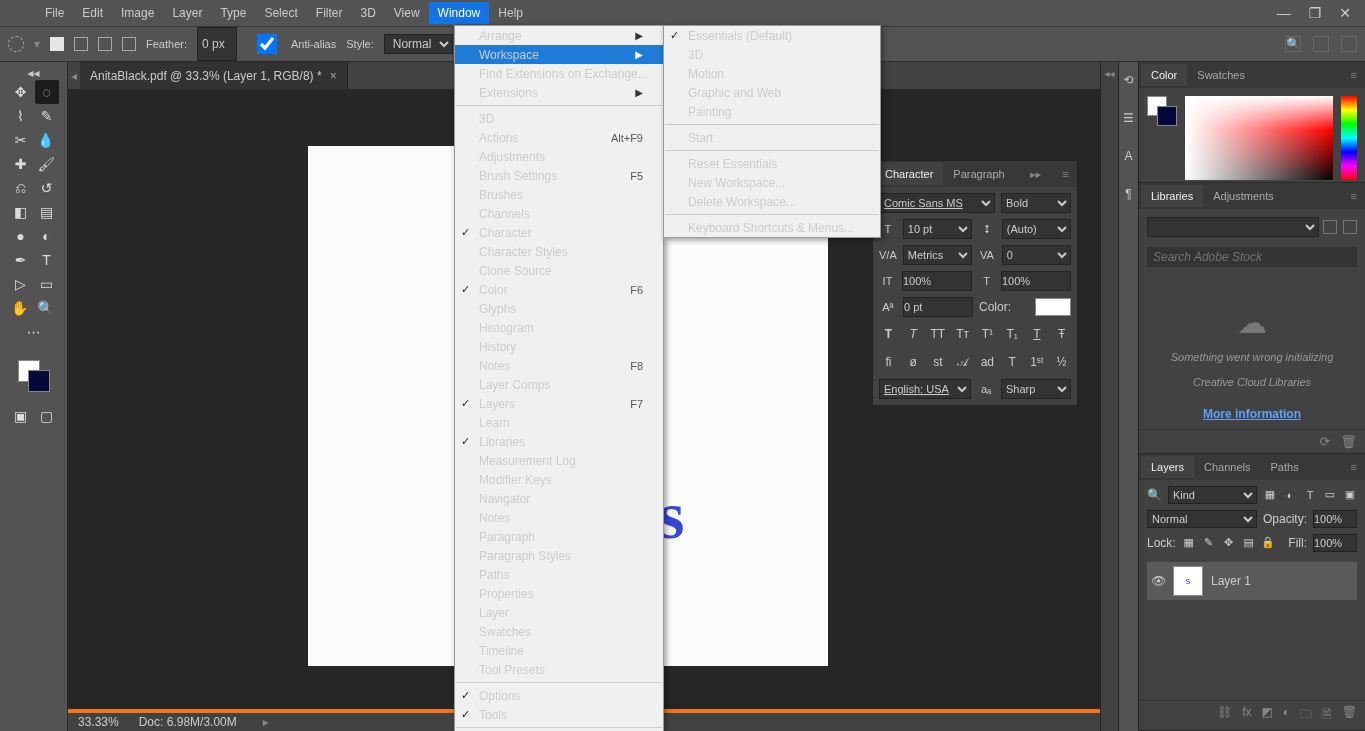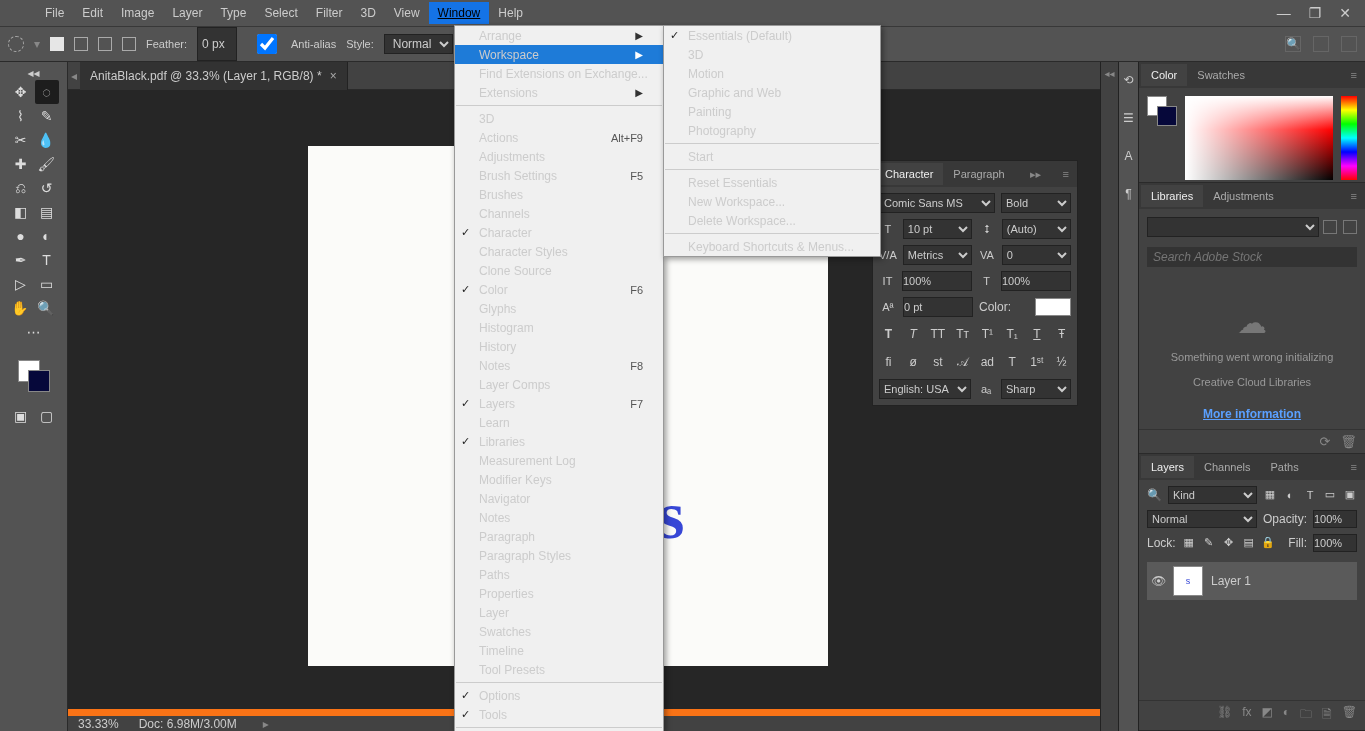--- a/index.html
+++ b/index.html
@@ -1,21 +1,21 @@
 <!DOCTYPE html>
 <html><head>
 <meta charset="utf-8">
 <style>
 * { margin:0; padding:0; box-sizing:border-box; font-family:"Segoe UI",Tahoma,sans-serif; font-size:12px; color:#ccc; }
 body { background:#323232; overflow:hidden; width:1365px; height:731px; position:relative; }
 .titlebar { height:26px; background:#535353; display:flex; align-items:center; padding-left:8px; }
 .titlebar .logo { width:18px; height:18px; background:#535353; margin-right:10px; }
 .menubar { display:flex; gap:0; }
 .menubar span { padding:4px 9px; cursor:pointer; }
-.menubar span.active { background:#1473e6; color:#000000;text-decoration:underline; }
+.menubar span.active { background:#1473e6; color:#fef9c3; }
 .win-ctrl { margin-left:auto; display:flex; gap:18px; padding-right:14px; }
 .win-ctrl span { cursor:pointer; font-size:14px; }
 .optbar { height:36px; background:#535353; border-top:1px solid #383838; border-bottom:1px solid #2a2a2a; display:flex; align-items:center; padding:0 8px; gap:10px; }
 .optbar .ico { width:16px; height:16px; border:1px dashed #aaa; border-radius:50%; }
 .optbar .sq { width:14px; height:14px; background:#e6e6e6; }
 .optbar .sq2 { width:14px; height:14px; border:1px solid #aaa; }
 .optbar input { background:#333; border:1px solid #222; color:#ccc; width:40px; height:20px; padding:16px 4px; }
 .optbar select { background:#333; border:1px solid #222; color:#ccc; height:20px; padding:0 4px; }
 .optbar label { font-size:11px; }
 .optbar .chk { display:flex; align-items:center; gap:4px; }
@@ -30,21 +30,21 @@
 .swatches-tb .bg { position:absolute; bottom:0; right:0; width:22px; height:22px; background:#06083a; border:1px solid #888; }
 .tbot { margin-top:12px; display:flex; gap:2px;}
 .doc-area { flex:1 0 1026px; background:#262626; position:relative; }
 .tabbar { height:28px; background:#424242; border-bottom:1px solid #2a2a2a; display:flex; align-items:center; }
 .tabbar .handle { width:12px; color:#888; text-align:center; }
 .doc-tab { background:#323232; height:28px; display:flex; align-items:center; padding:0 10px; gap:8px; border-right:1px solid #222;}
 .doc-tab .close { color:#aaa; cursor:pointer; }
 .canvas-wrap { position:absolute; top:28px; left:0; right:0; bottom:22px; background:#262626; overflow:hidden; }
 .canvas { position:absolute; left:240px; top:56px; width:520px; height:520px; background:#fbfbf9; }
 .canvas .glyph { position:absolute; left:350px; top:330px; font-size:68px; font-weight:700; color:#3747d6; font-family:"Comic Sans MS",cursive; }
-.statusbar { position:absolute; bottom:0; left:0; right:0; height:22px; background:#424242; display:flex; align-items:center; padding:0 10px; gap:20px; font-size:11px; color:#bbb; border-top:7px solid #f97316;}
+.statusbar { position:absolute; bottom:0; left:0; right:0; height:22px; background:#424242; display:flex; align-items:center; padding:0 10px; gap:20px; font-size:11px; color:#bbb; border-top:4px solid #f97316;}
 .statusbar .arrow { margin-left:6px; color:#888;}
 
 .rdock { width:18px; background:#424242; border-left:1px solid #222; display:flex; flex-direction:column; align-items:center; gap:20px; padding-top:6px;}
 .rdock span { font-size:10px; color:#888;}
 .rcol { width:20px; background:#535353; border-left:1px solid #222; display:flex; flex-direction:column; align-items:center; gap:22px; padding-top:10px;}
 .rcol .ic { width:16px; height:16px; display:flex; align-items:center; justify-content:center; color:#ccc; font-size:12px;}
 .panels { width:227px; background:#424242; border-left:1px solid #222; display:flex; flex-direction:column; }
 .panel { border-bottom:1px solid #2a2a2a; }
 .panel-tabs { height:26px; background:#383838; display:flex; align-items:center; padding:0 2px; }
 .panel-tabs span { padding:5px 10px; font-size:11px; color:#aaa; cursor:pointer; }
@@ -54,21 +54,21 @@
 .color-sw { position:relative; width:30px; height:30px; }
 .color-sw .fg { position:absolute; top:0; left:0; width:20px; height:20px; background:#fff; border:1px solid #888;}
 .color-sw .bg { position:absolute; bottom:0; right:0; width:20px; height:20px; background:#06083a; border:1px solid #888;}
 .grad { flex:1; height:84px; background:linear-gradient(to bottom,#fff 0%,#f00 40%,#000 100%); position:relative;}
 .grad::after { content:""; position:absolute; inset:0; background:linear-gradient(to right,#fff,transparent);}
 .hue { width:16px; height:84px; background:linear-gradient(to bottom,#f00,#ff0,#0f0,#0ff,#00f,#f0f,#f00);}
 .lib-body { padding:8px; display:flex; flex-direction:column; gap:10px; align-items:center; }
 .lib-body select { width:100%; background:#333; border:1px solid #222; color:#ccc; height:20px;}
 .lib-body .srch { width:100%; background:#333; border:none; color:#888; height:20px; padding:0 6px; font-style:italic;}
 .lib-body .cloud { margin-top:28px; color:#777; font-size:30px;}
-.lib-body .msg { text-align:right; color:#999; font-size:11px; line-height:1.4;}
+.lib-body .msg { text-align:right; color:#999; font-size:11px; line-height:1.4;font-style:italic;}
 .lib-body a { color:#5aa0ff; text-decoration:underline; cursor:pointer; margin-top:6px; font-weight:600;}
 .lib-foot { display:flex; justify-content:flex-end; gap:10px; padding:4px 8px; border-top:1px solid #333;}
 .lib-foot span { color:#888; font-size:13px; cursor:pointer;}
 .lib-top-icons { display:flex; gap:6px; margin-left:auto;}
 .lib-top-icons span { width:14px; height:14px; border:1px solid #777;}
 .layers-body { padding:6px 8px; font-size:11px; display:flex; flex-direction:column; gap:6px;}
 .layers-body .row { display:flex; align-items:center; gap:6px;}
 .layers-body select,.layers-body input { background:#333; border:1px solid #222; color:#ccc; height:18px; font-size:11px;}
 .layers-body .kind { flex:1;}
 .layers-body .ic { width:14px; height:14px; display:inline-flex; align-items:center; justify-content:center; color:#ccc; font-size:11px;}
@@ -88,21 +88,21 @@
 .menu-item .arr { margin-left:auto; padding-left:40px; color:#333; font-size:10px;}
 .menu-item.dis { color:#999;}
 #menu1 { top:25px; left:454px; width:210px;}
 #menu2 { top:25px; left:663px; width:218px;}
 
 .char-panel { position:absolute; top:160px; left:872px; width:206px; background:#424242; border:1px solid #222; z-index:5;}
 .char-panel .panel-tabs { background:#383838;}
 .char-body { padding:6px; display:flex; flex-direction:column; gap:6px;}
 .char-body .row { display:flex; gap:6px; align-items:center;}
 .char-body select,.char-body input { background:#333; border:1px solid #222; color:#ccc; height:20px; font-size:11px; width:70px;}
-.char-body .wide { flex:1; width:auto;}
+.char-body .wide { flex:1; width:auto;text-decoration:underline;}
 .char-body .lbl { width:18px; height:18px; display:flex; align-items:center; justify-content:center; font-size:11px; color:#ccc;}
 .char-body .icons { display:flex; gap:10px; padding:4px 2px;}
 .char-body .icons span { font-size:12px; color:#ccc; width:16px; text-align:center;}
 .char-body .colorbox { width:36px; height:18px; background:#fff; border:1px solid #888; margin-left:auto;}
 </style>
 </head>
 <body>
 
 <div class="titlebar">
   <div class="logo"></div>
@@ -531,23 +531,20 @@
     </div>
     <div class="menu-item">
       <span>Motion</span>
     </div>
     <div class="menu-item">
       <span>Graphic and Web</span>
     </div>
     <div class="menu-item">
       <span>Painting</span>
     </div>
-    <div class="menu-item">
-      <span>Photography</span>
-    </div>
     <div class="menu-sep"></div>
     <div class="menu-item dis">
       <span>Start</span>
     </div>
     <div class="menu-sep"></div>
     <div class="menu-item">
       <span>Reset Essentials</span>
     </div>
     <div class="menu-item">
       <span>New Workspace...</span>

